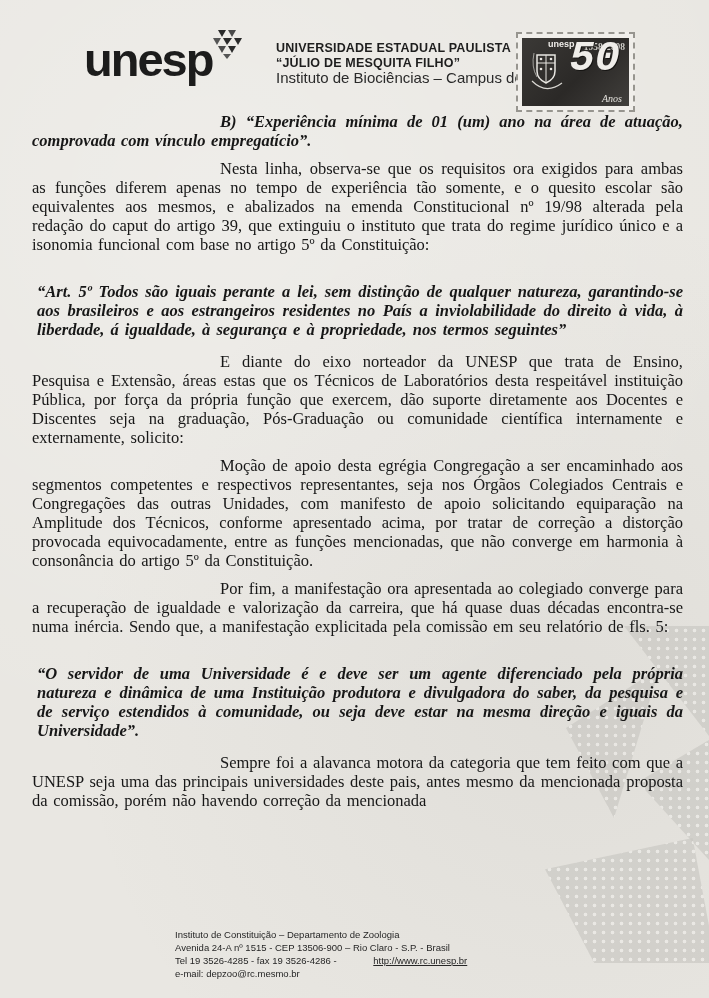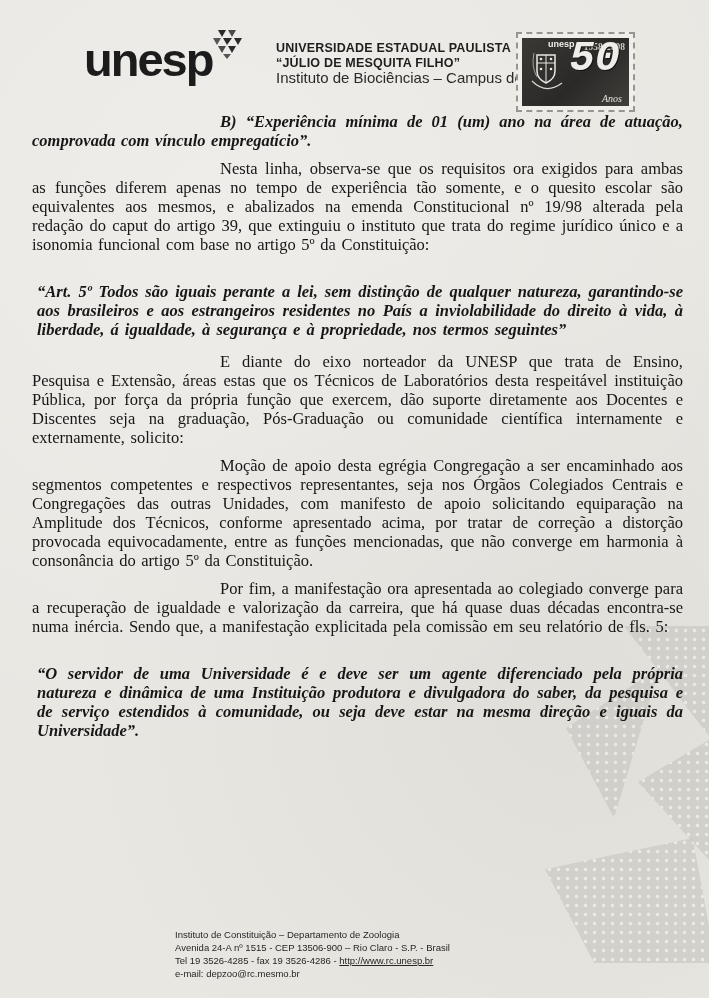--- a/index.html
+++ b/index.html
@@ -87,21 +87,21 @@
   .wm-t2 { left: 566px; top: 668px; width: 120px; height: 150px; clip-path: polygon(0 40%, 78% 0, 40% 100%); }
   .wm-t3 { left: 630px; top: 740px; width: 79px; height: 120px; clip-path: polygon(10% 35%, 100% 0, 100% 100%); }
   .wm-t4 { left: 545px; top: 838px; width: 164px; height: 125px; clip-path: polygon(0 25%, 90% 0, 100% 70%, 100% 100%, 30% 100%); }
 
   
   .footer {
     position: absolute; left: 175px; top: 928px;
     font-family: "Liberation Sans", sans-serif;
     font-size: 9.5px; line-height: 13px; color: #262626;
   }
-  .footer .link { text-decoration: underline; }
+  .footer .link { text-decoration: underline; margin-left: 34px; }
 </style>
 </head>
 <body>
 
 <div class="logo">
   <span class="logo-text">unesp</span>
   <span class="logo-icon">
     <svg width="34" height="30" viewBox="0 0 34 30">
       <polygon points="8,1 16,1 12,8" fill="#2a2a2a"></polygon>
       <polygon points="18,1 26,1 22,8" fill="#4a4a4a"></polygon>
@@ -151,20 +151,21 @@
 </div>
 
 <div class="doc">
   <p class="bi">B) “Experiência mínima de 01 (um) ano na área de atuação, comprovada com vínculo empregatício”.</p>
   <p>Nesta linha, observa-se que os requisitos ora exigidos para ambas as funções diferem apenas no tempo de experiência tão somente, e o quesito escolar são equivalentes aos mesmos, e abalizados na emenda Constitucional nº 19/98 alterada pela redação do caput do artigo 39, que extinguiu o instituto que trata do regime jurídico único e a isonomia funcional com base no artigo 5º da Constituição:</p>
   <p class="bi flush">“Art. 5º Todos são iguais perante a lei, sem distinção de qualquer natureza, garantindo-se aos brasileiros e aos estrangeiros residentes no País a inviolabilidade do direito à vida, à liberdade, á igualdade, à segurança e à propriedade, nos termos seguintes”</p>
   <p>E diante do eixo norteador da UNESP que trata de Ensino, Pesquisa e Extensão, áreas estas que os Técnicos de Laboratórios desta respeitável instituição Pública, por força da própria função que exercem, dão suporte diretamente aos Docentes e Discentes seja na graduação, Pós-Graduação ou comunidade científica internamente e externamente, solicito:</p>
   <p>Moção de apoio desta egrégia Congregação a ser encaminhado aos segmentos competentes e respectivos representantes, seja nos Órgãos Colegiados Centrais e Congregações das outras Unidades, com manifesto de apoio solicitando equiparação na Amplitude dos Técnicos, conforme apresentado acima, por tratar de correção a distorção provocada equivocadamente, entre as funções mencionadas, que não converge em harmonia à consonância do artigo 5º da Constituição.</p>
   <p>Por fim, a manifestação ora apresentada ao colegiado converge para a recuperação de igualdade e valorização da carreira, que há quase duas décadas encontra-se numa inércia. Sendo que, a manifestação explicitada pela comissão em seu relatório de fls. 5:</p>
   <p class="bi flush">“O servidor de uma Universidade é e deve ser um agente diferenciado pela própria natureza e dinâmica de uma Instituição produtora e divulgadora do saber, da pesquisa e de serviço estendidos à comunidade, ou seja deve estar na mesma direção e iguais da Universidade”.</p>
+  <p>Sempre foi a alavanca motora da categoria que tem feito com que a UNESP seja uma das principais universidades deste pais, antes mesmo da mencionada proposta da comissão, porém não havendo correção da mencionada</p>
 </div>
 
 <div class="footer">
   <div>Instituto de Constituição – Departamento de Zoologia</div>
   <div>Avenida 24-A nº 1515 - CEP 13506-900 – Rio Claro - S.P. - Brasil</div>
   <div><span>Tel 19 3526-4285 - fax 19 3526-4286 - </span><span class="link">http://www.rc.unesp.br</span></div>
   <div>e-mail: depzoo@rc.mesmo.br</div>
 </div>
 
 </body></html>

